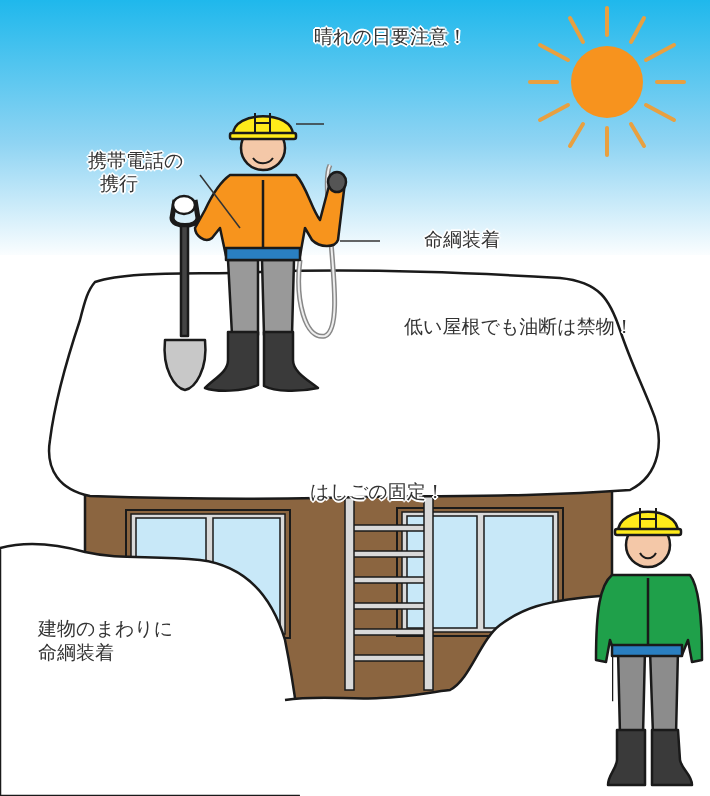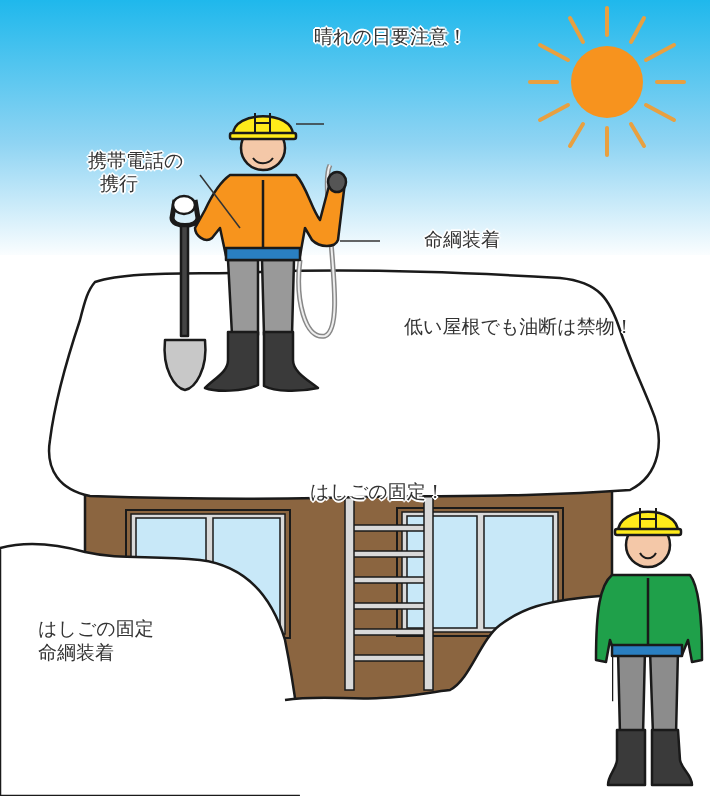--- a/index.html
+++ b/index.html
@@ -126,15 +126,15 @@
       <line x1="340" y1="241" x2="380" y2="241"></line>
     </g>
   </svg>
 
   <div class="lbl" style="left:314px;top:25px;">晴れの日要注意！</div>
   <div class="lbl" style="left:88px;top:149px;">携帯電話の</div>
   <div class="lbl" style="left:88px;top:172px;margin-left:12px;">携行</div>
   <div class="lbl" style="left:400px;top:228px;margin-left:24px;">命綱装着</div>
   <div class="lbl" style="left:396px;top:315px;margin-left:8px;">低い屋根でも油断は禁物！</div>
   <div class="lbl" style="left:310px;top:480px;">はしごの固定！</div>
-  <div class="lbl" style="left:38px;top:617px;">はしごの固定</div>
+  <div class="lbl" style="left:38px;top:617px;">建物のまわりに</div>
   <div class="lbl" style="left:38px;top:641px;">命綱装着</div>
 </div>
 
 </body></html>

